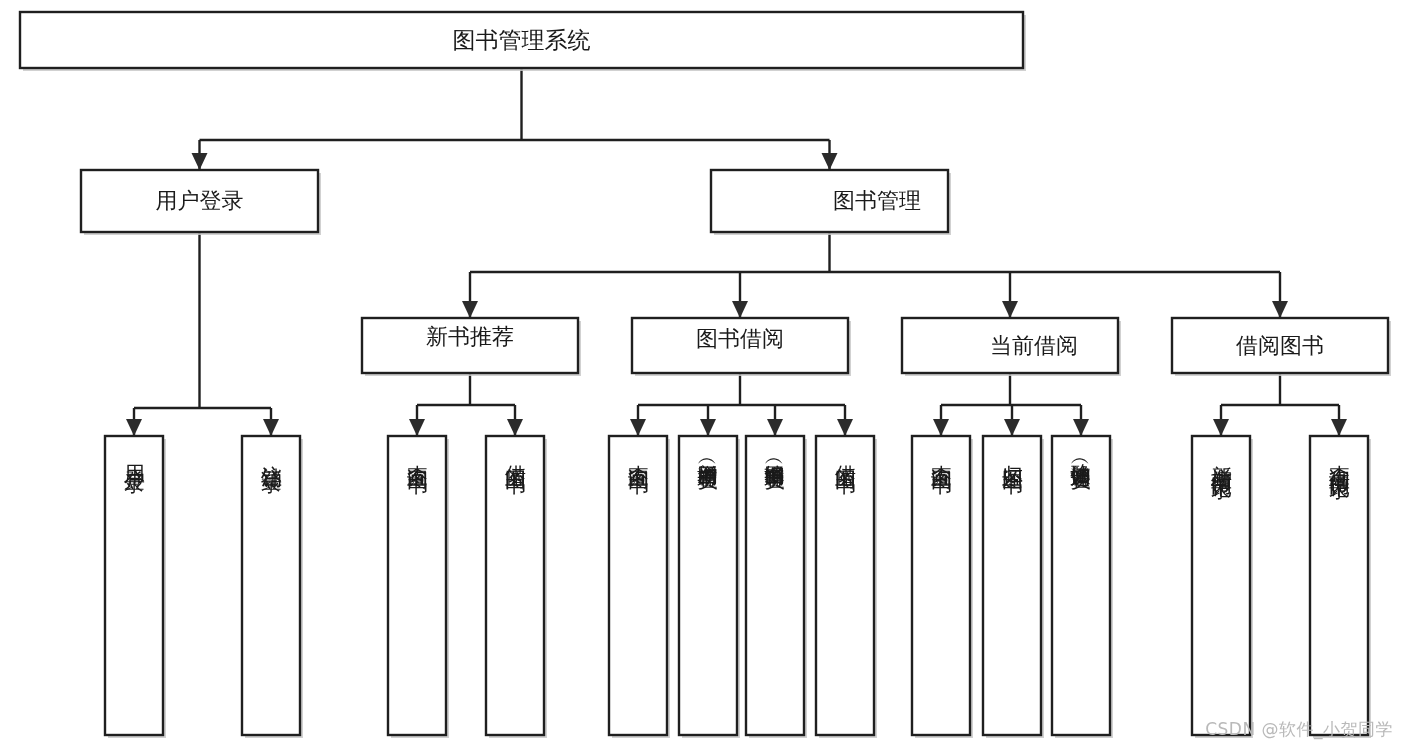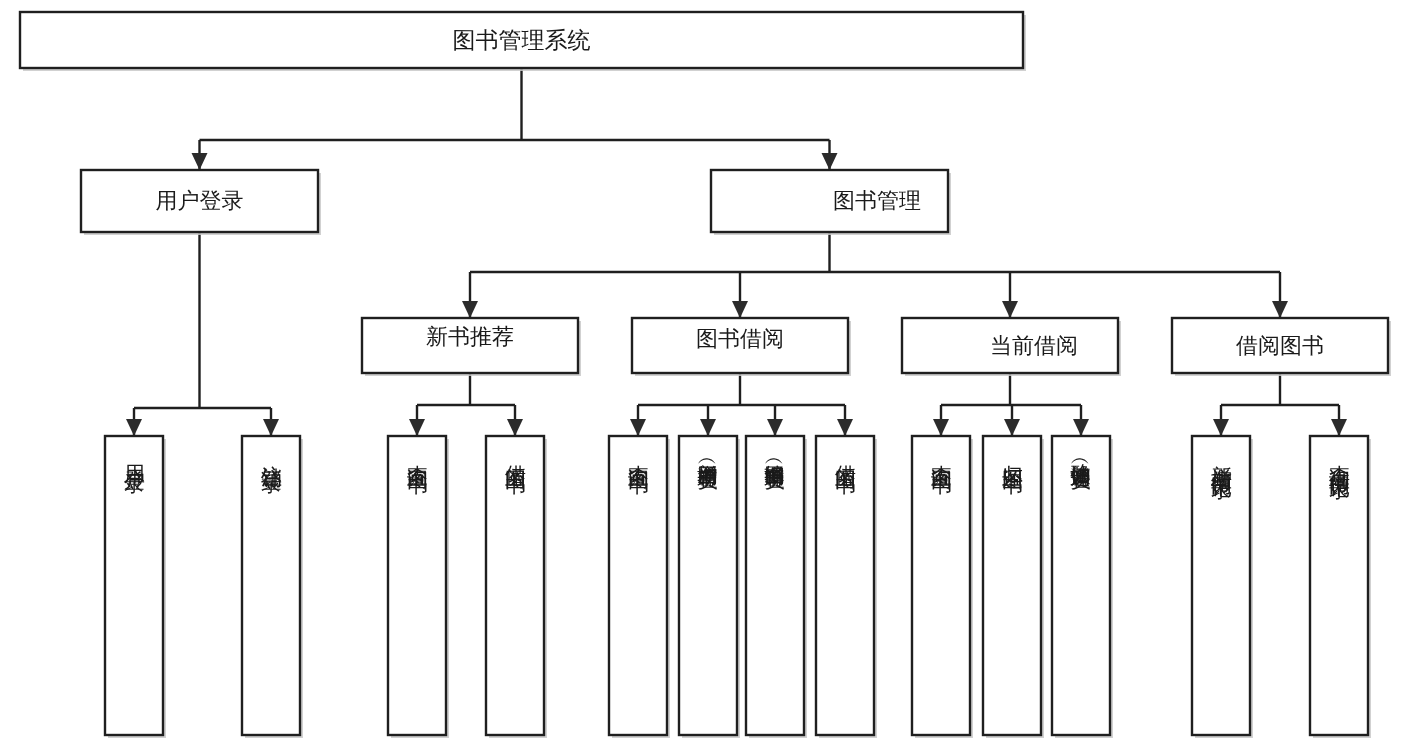--- a/index.html
+++ b/index.html
@@ -286,13 +286,14 @@
       <div class="vlabel-wrap" style="left: 1052px; top: 448px; width: 58px; height: 275px;">
         <span class="vlabel-text" style="font-size: 20px; letter-spacing: 1px;">确认归还（管理员）</span>
       </div>
       <div class="vlabel-wrap" style="left: 1192px; top: 448px; width: 58px; height: 275px;">
         <span class="vlabel-text">新增借阅记录</span>
       </div>
       <div class="vlabel-wrap" style="left: 1310px; top: 448px; width: 58px; height: 275px;">
         <span class="vlabel-text">查询借阅记录</span>
       </div>
     </div>
+  <div id="watermark">CSDN @软件_小贺同学</div>
 </div>
 
 </body></html>

